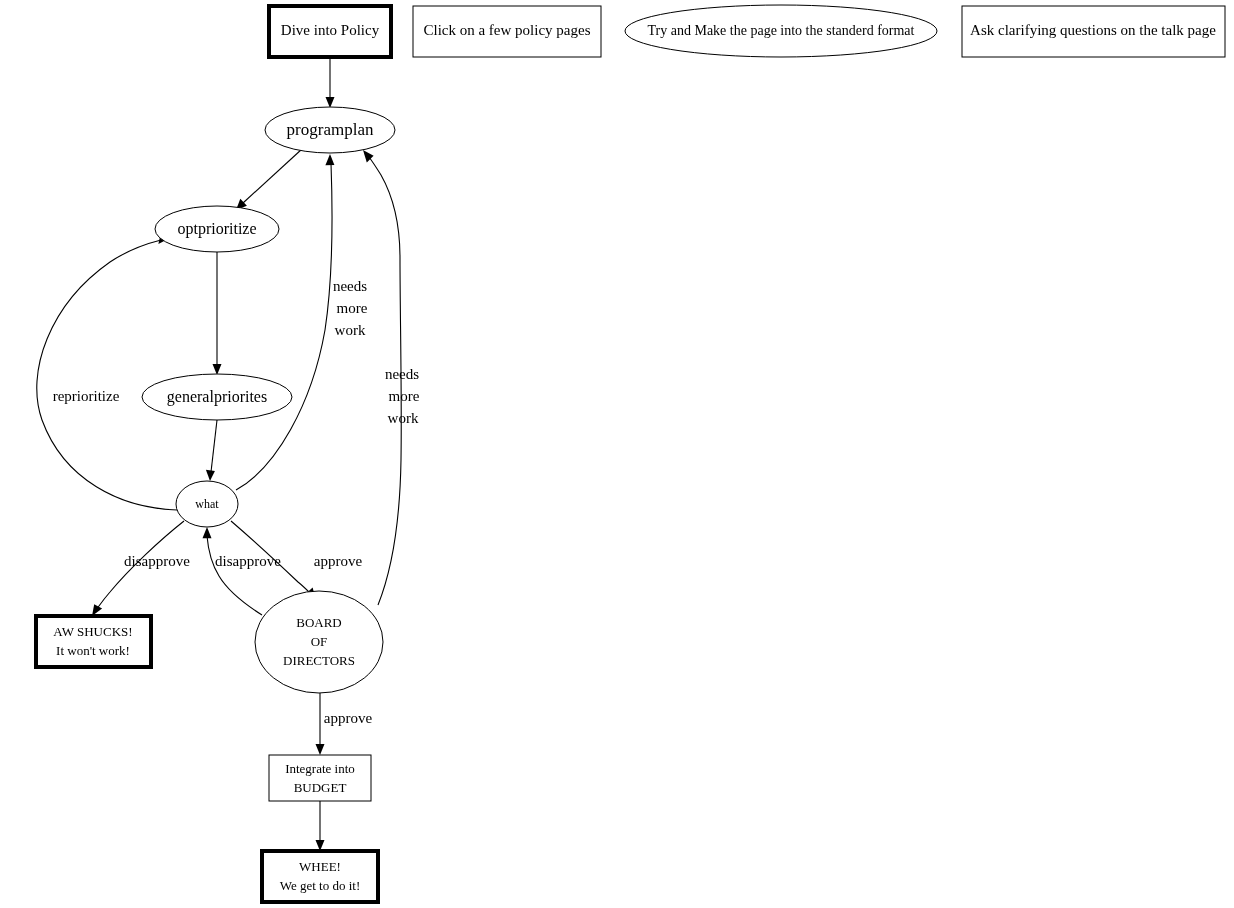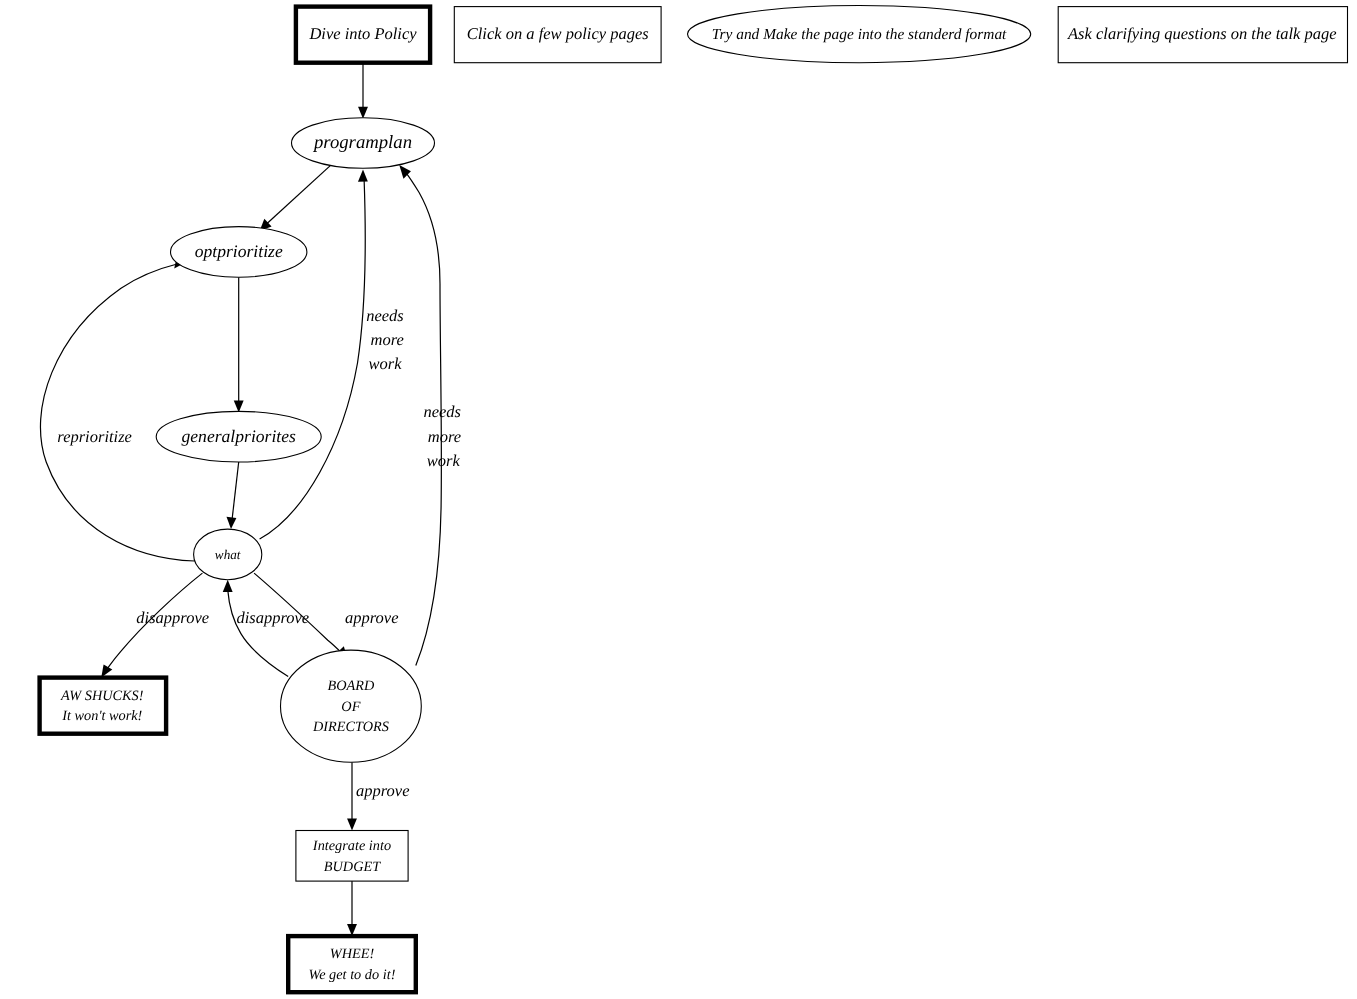--- a/index.html
+++ b/index.html
@@ -10,21 +10,20 @@
   body {
     font-family: "Liberation Serif", "DejaVu Serif", serif;
     color: #000000;
   }
   #canvas {
     position: relative;
     width: 1234px;
     height: 908px;
     background: #ffffff;
     overflow: hidden;
-    font-style: italic;
   }
   #graph-svg {
     position: absolute;
     top: 0;
     left: 0;
     width: 1234px;
     height: 908px;
   }
   .node-text {
     font-family: "Liberation Serif", "DejaVu Serif", serif;

